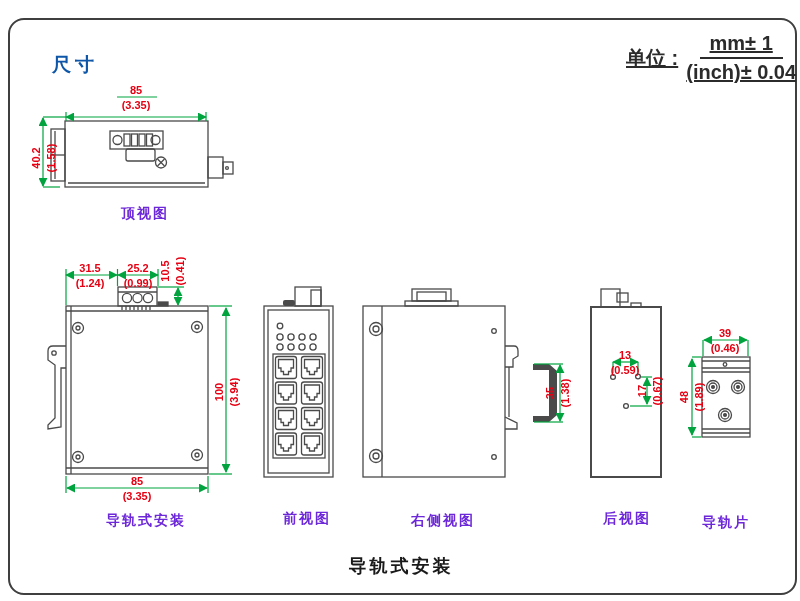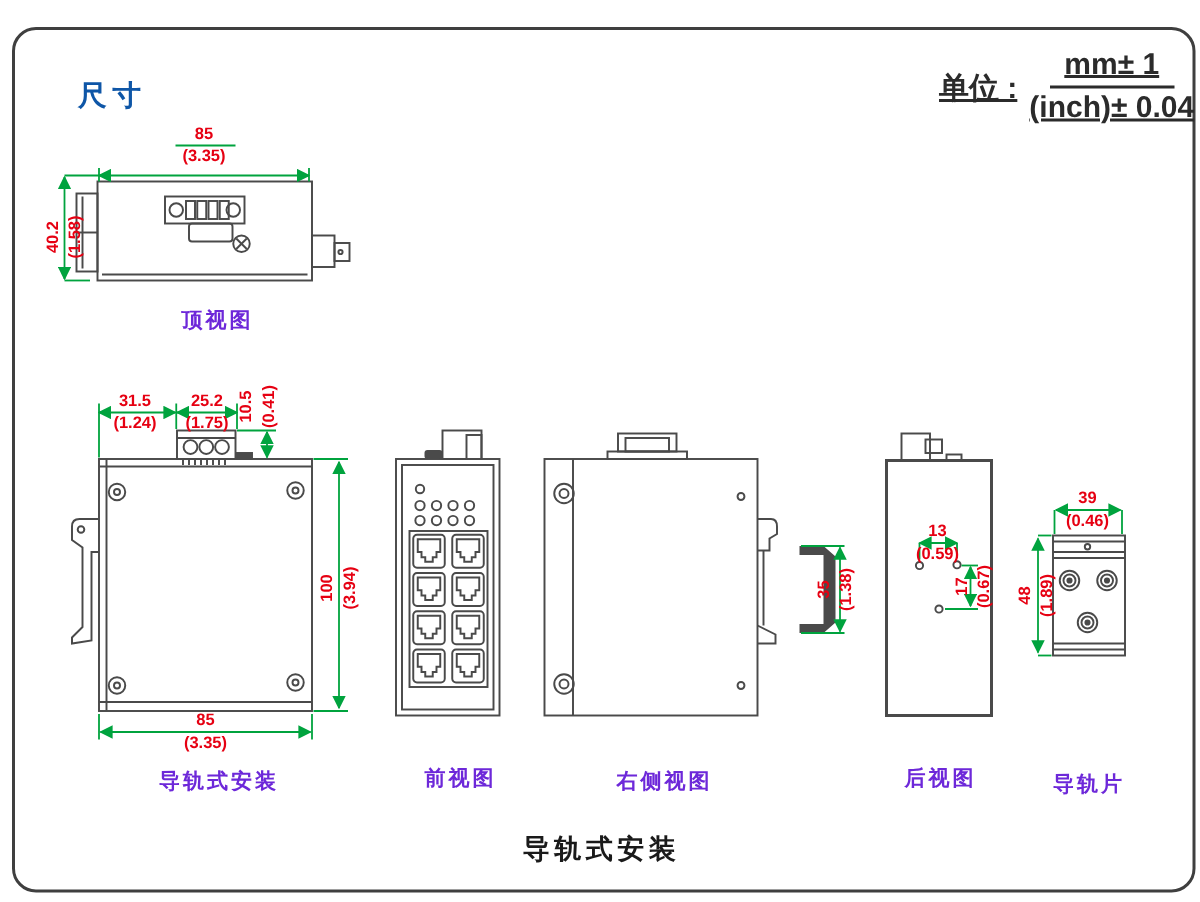--- a/index.html
+++ b/index.html
@@ -231,21 +231,21 @@
   <div class="dim v" style="left:43px;top:158px">
     <span>40.2</span>
     <span>(1.58)</span>
   </div>
   <div class="dim" style="left:90px;top:275px">
     <span>31.5</span>
     <span>(1.24)</span>
   </div>
   <div class="dim" style="left:138px;top:275px">
     <span>25.2</span>
-    <span>(1.75)</span>
+    <span>(0.99)</span>
   </div>
   <div class="dim v" style="left:172px;top:271px">
     <span>10.5</span>
     <span>(0.41)</span>
   </div>
   <div class="dim v" style="left:226px;top:392px">
     <span>100</span>
     <span>(3.94)</span>
   </div>
   <div class="dim" style="left:137px;top:488px">

